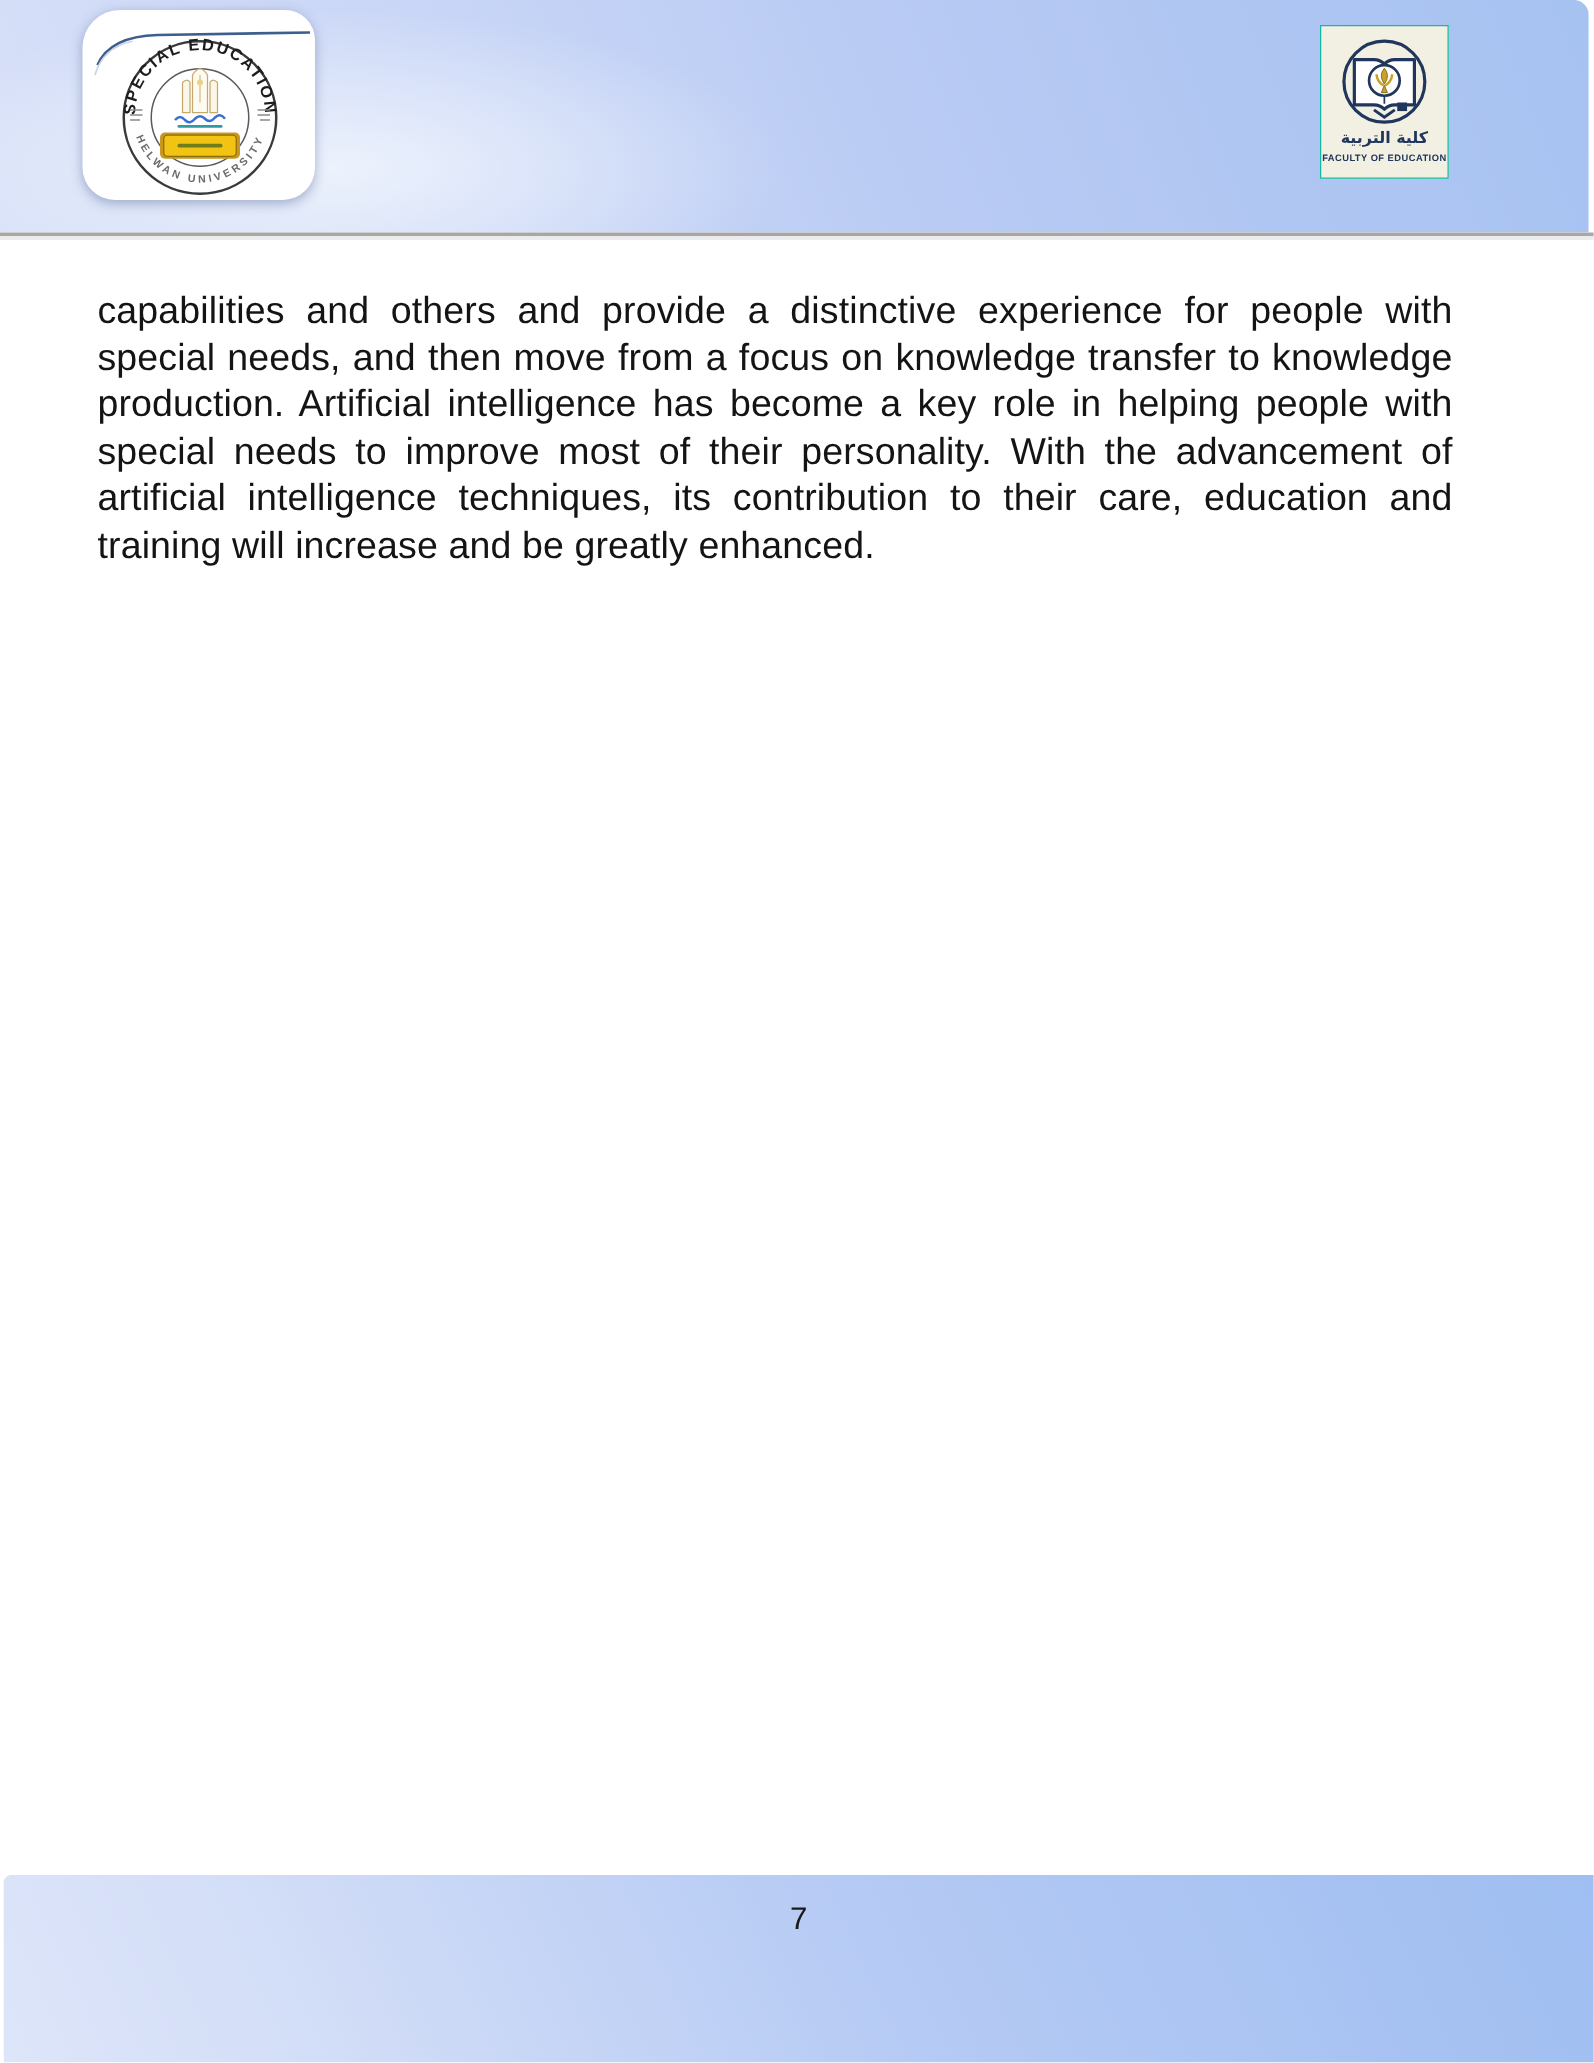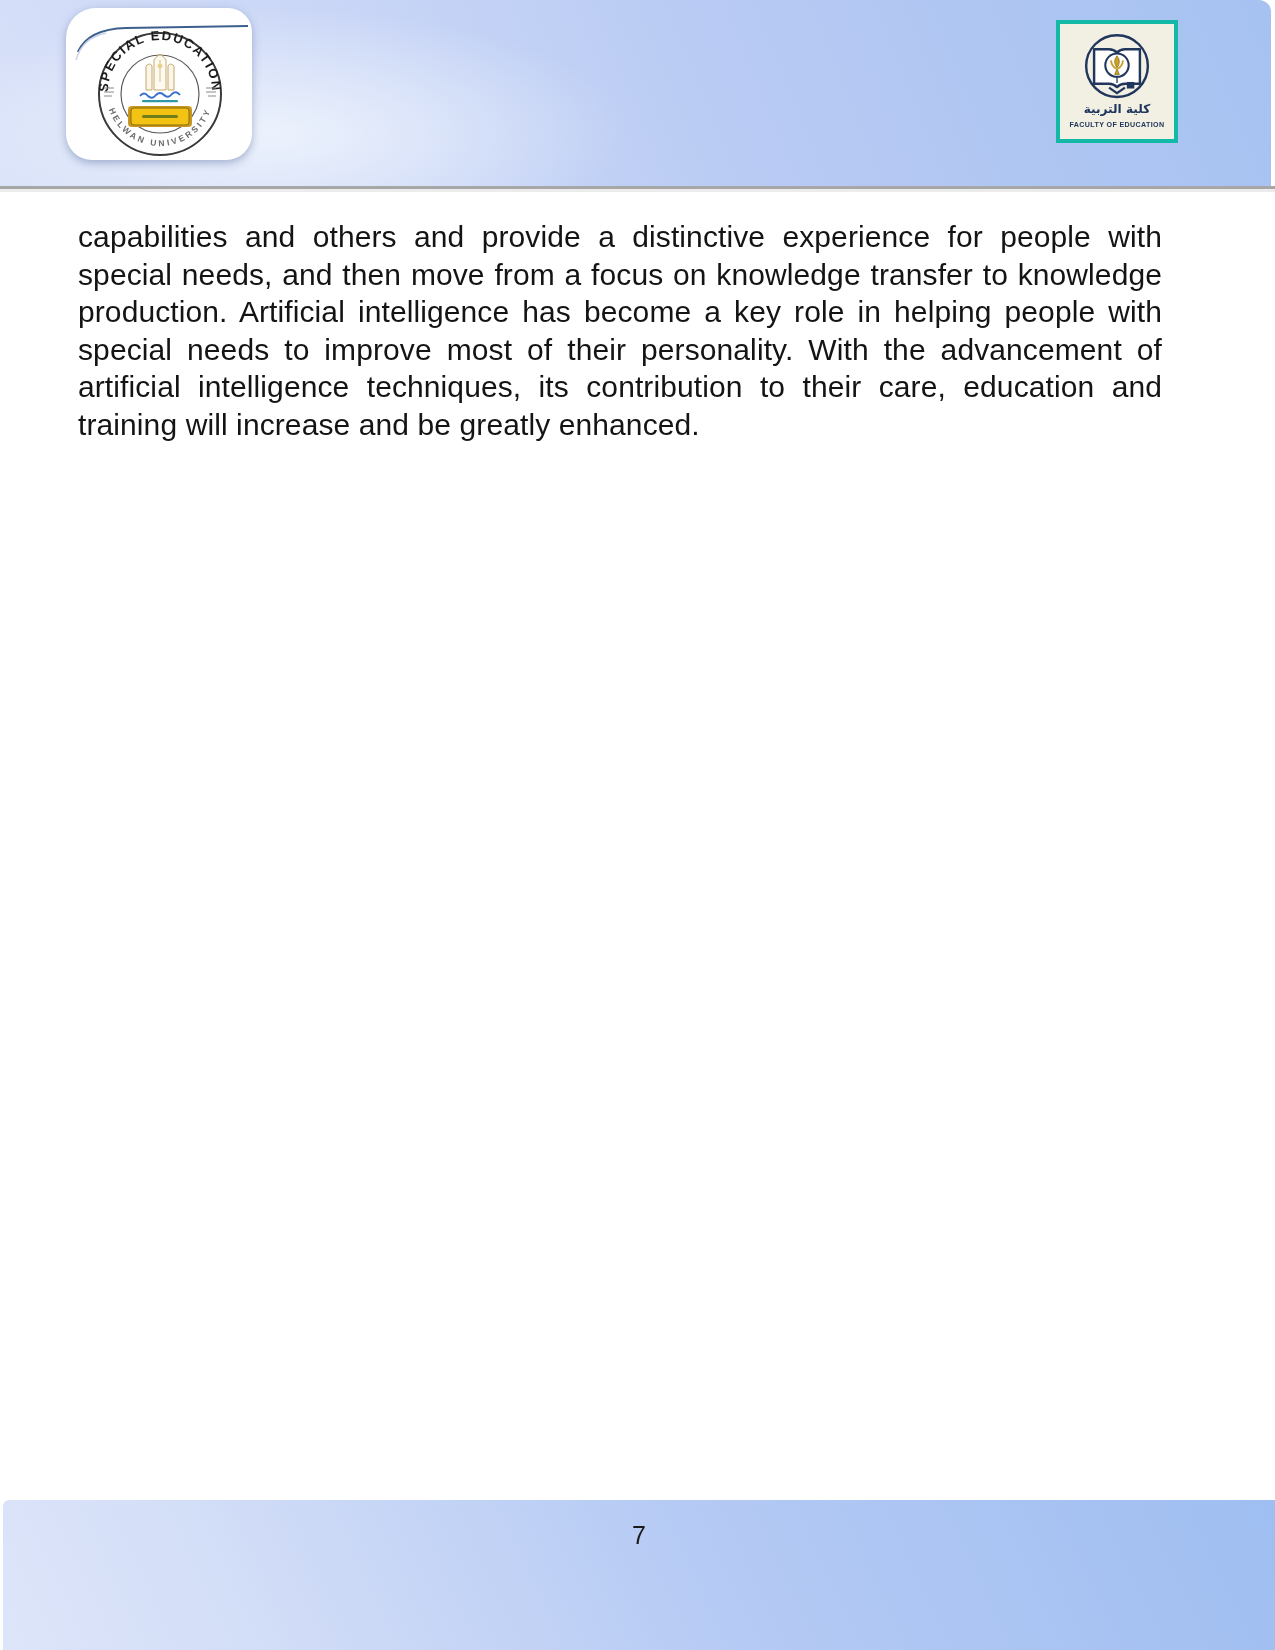--- a/index.html
+++ b/index.html
@@ -43,30 +43,30 @@
     border-radius: 30px 24px 26px 26px;
     box-shadow: 0 3px 9px rgba(80, 100, 150, 0.45);
     overflow: hidden;
   }
   .seal-card svg { display: block; width: 100%; height: 100%; }
 
   
   .faculty-logo {
     position: absolute;
     top: 20px; left: 1056px;
-    width: 122px; height: 123px;
+    width: 103px; height: 123px;
     background: #f2efe3;
-    border: 4px solid #14b8a6;
+    border: 1px solid #14b8a6;
   }
   .faculty-logo svg { display: block; width: 100%; height: 100%; }
 
   
   .body-paragraph {
     position: absolute;
-    top: 218px; left: 78px;
+    top: 230px; left: 78px;
     width: 1084px;
     font-size: 30px;
     line-height: 37.5px;
     color: #141414;
     text-align: justify;
     letter-spacing: 0.1px;
   }
 
   
   .footer-band {

